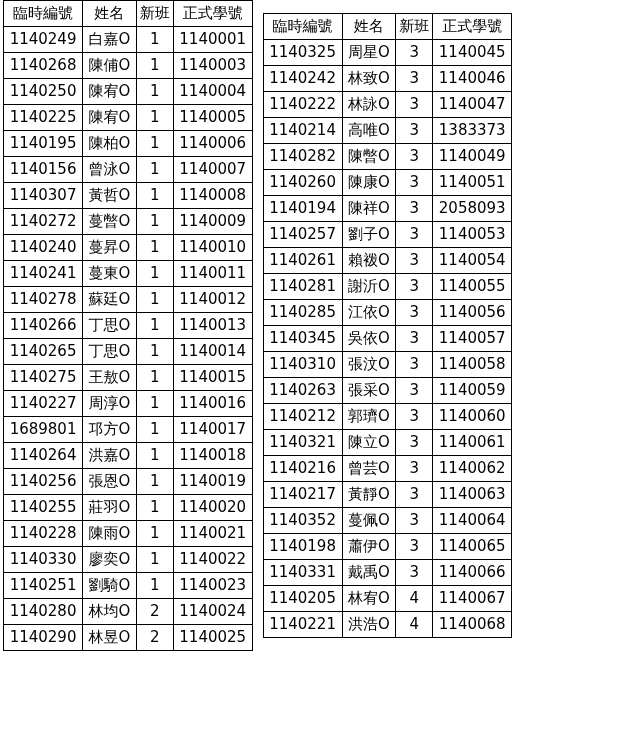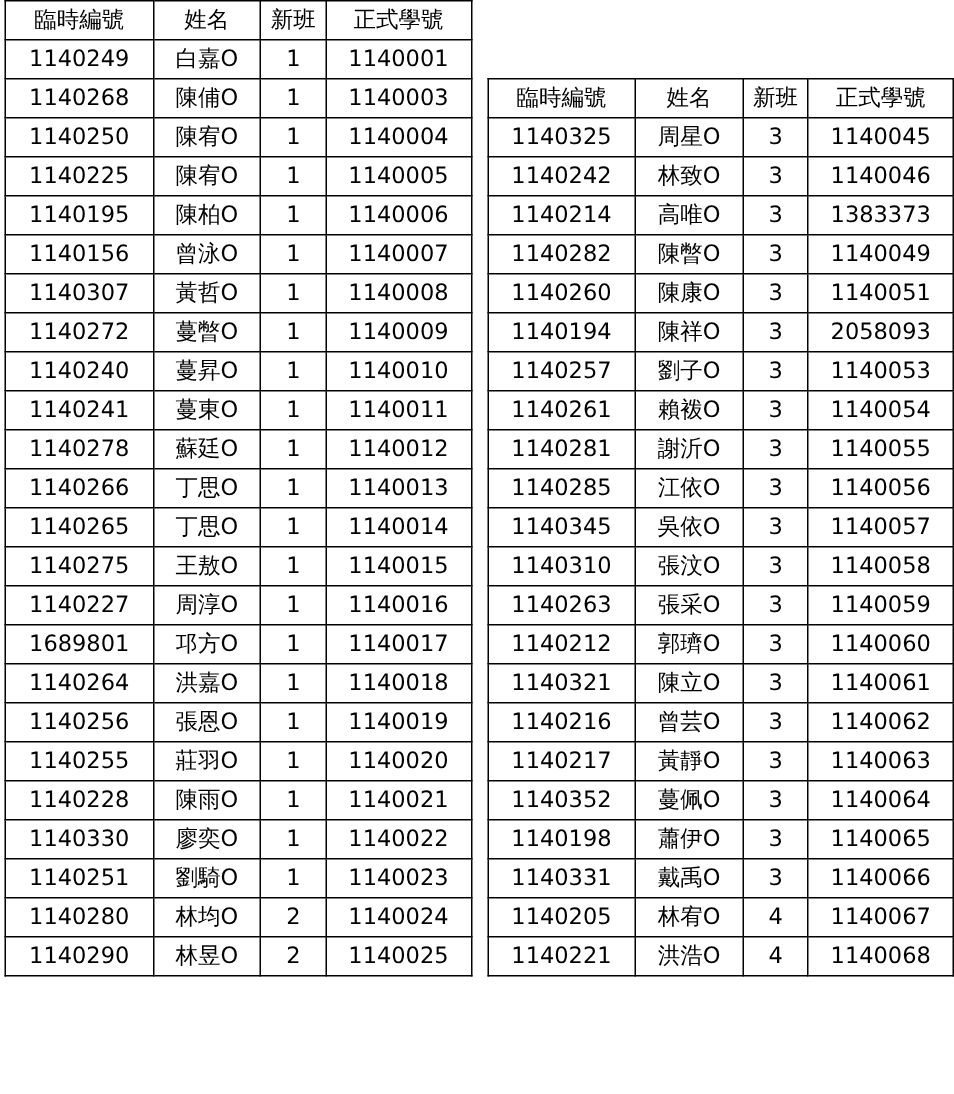--- a/index.html
+++ b/index.html
@@ -10,22 +10,22 @@
   body {
     width: 636px;
     height: 729px;
     font-family: "DejaVu Sans", sans-serif;
     color: #000000;
     overflow: hidden;
   }
   .sheet {
     display: flex;
     flex-direction: row;
-    align-items: flex-end;
-    width: 636px;
+    align-items: center;
+    width: 512px;
   }
   .table-wrap {
     padding: 0;
   }
   .table-wrap.left { margin-left: 3px; }
   .table-wrap.right { margin-left: 10px; }
 
   table.roster {
     border-collapse: collapse;
     table-layout: fixed;
@@ -243,20 +243,26 @@
             <td>3</td>
             <td>1140045</td>
           </tr>
         <tr>
             <td>1140242</td>
             <td>林致O</td>
             <td>3</td>
             <td>1140046</td>
           </tr>
         <tr>
+            <td>1140222</td>
+            <td>林詠O</td>
+            <td>3</td>
+            <td>1140047</td>
+          </tr>
+        <tr>
             <td>1140214</td>
             <td>高唯O</td>
             <td>3</td>
             <td>1383373</td>
           </tr>
         <tr>
             <td>1140282</td>
             <td>陳暼O</td>
             <td>3</td>
             <td>1140049</td>

